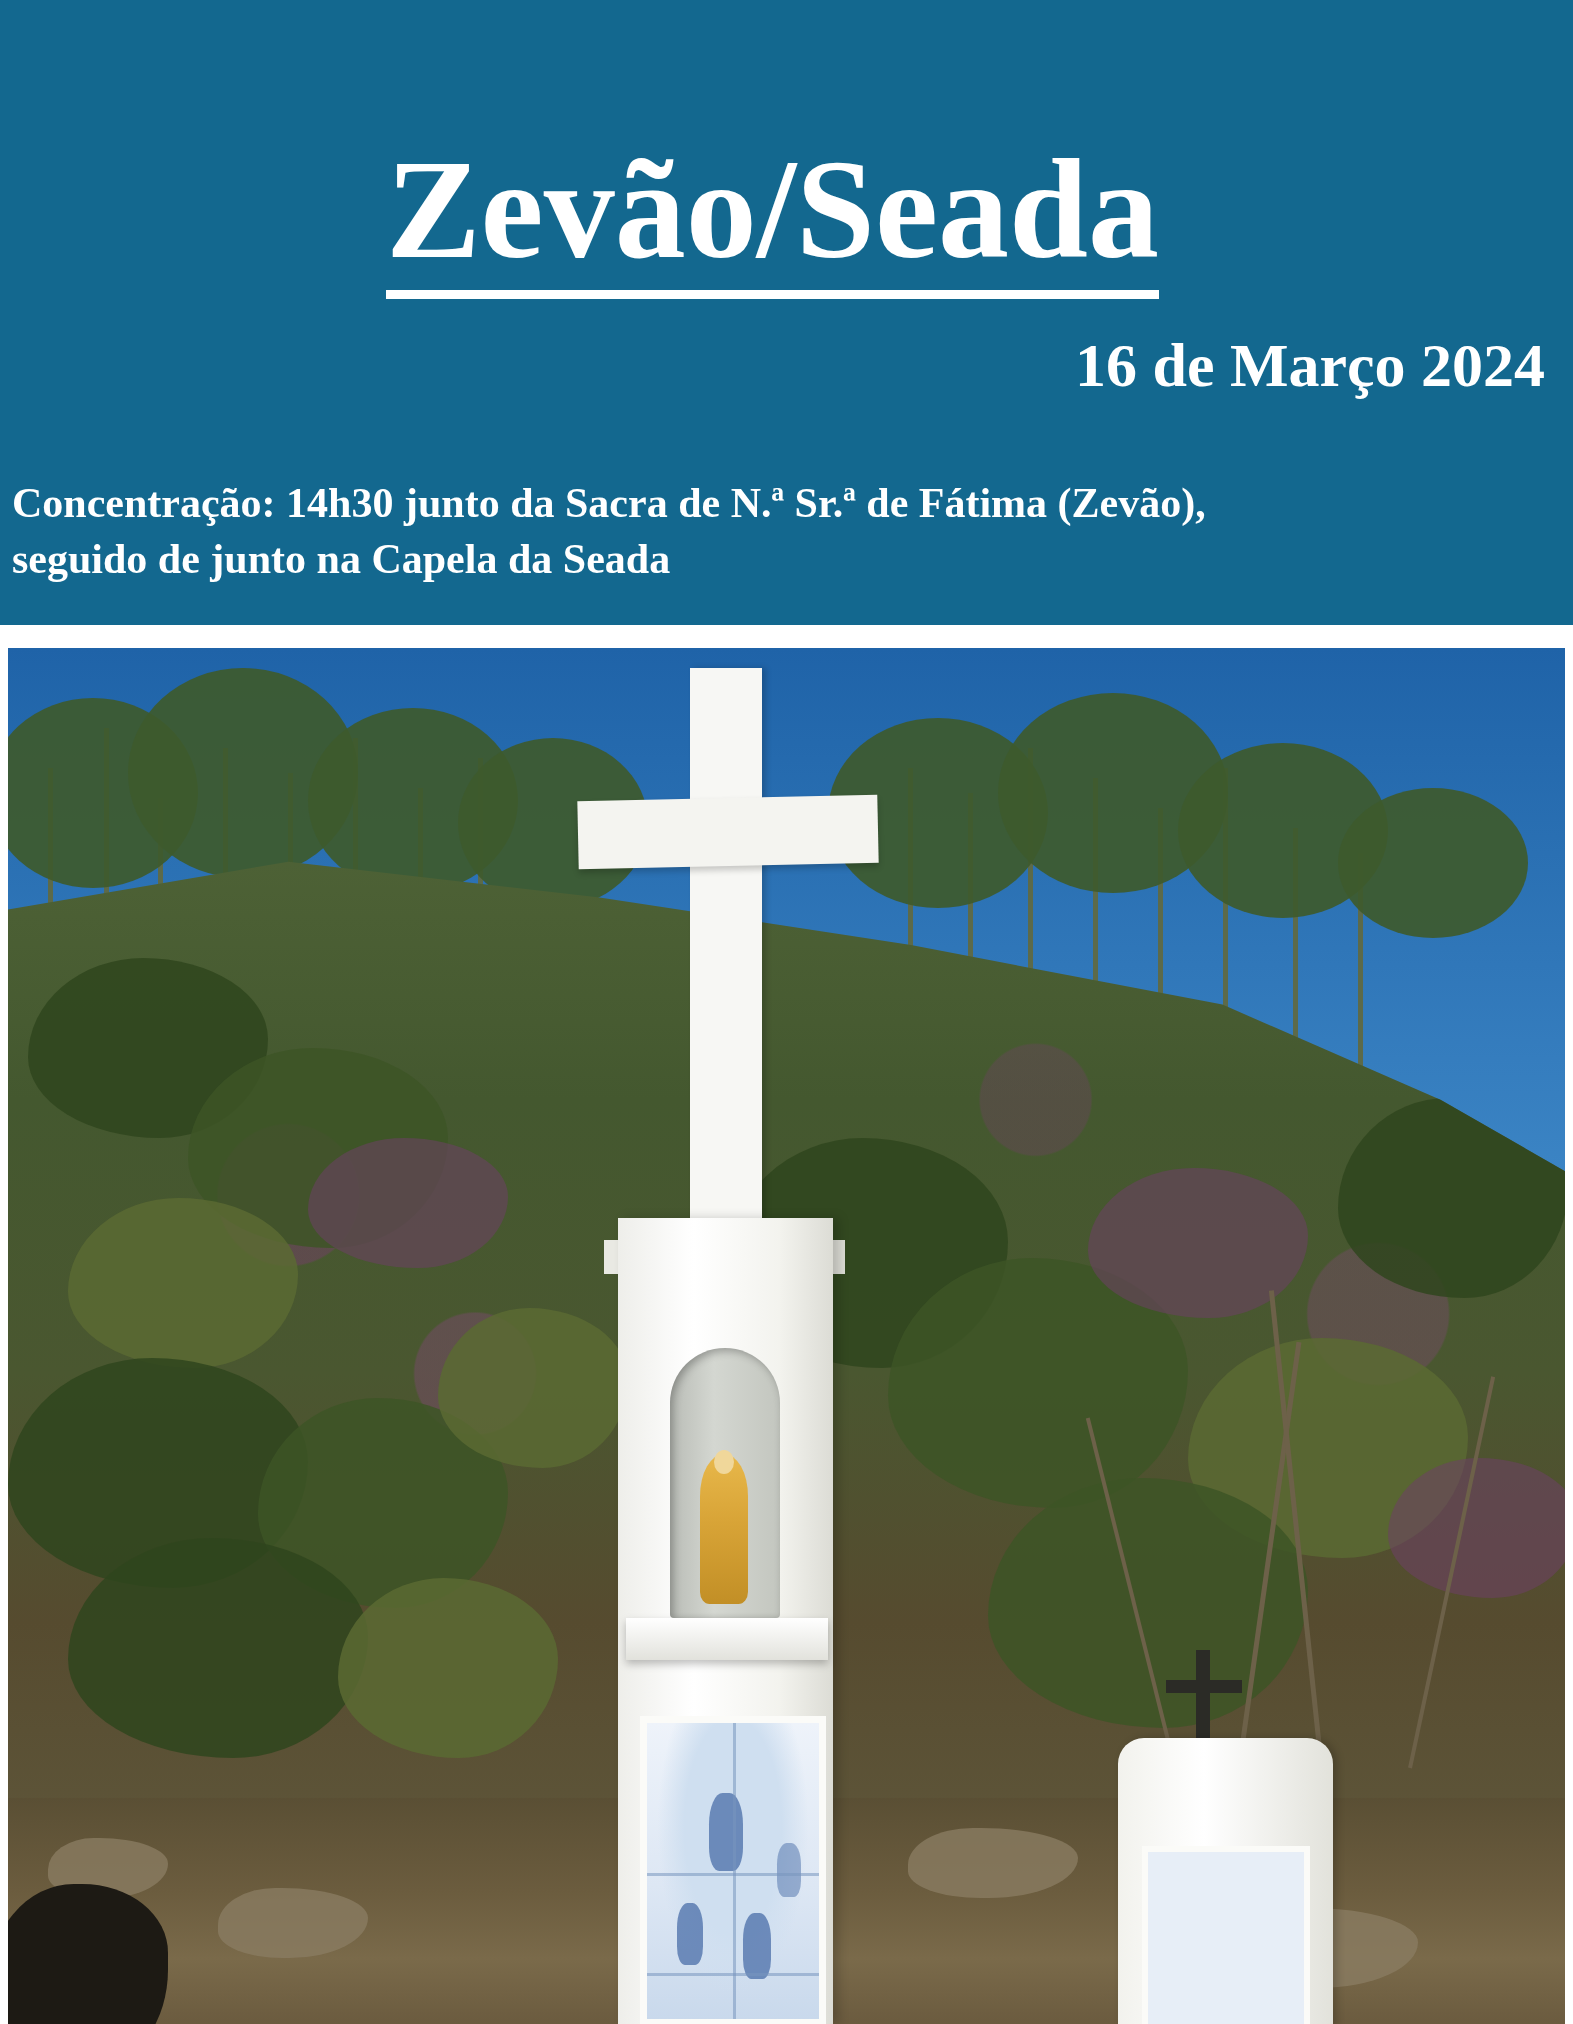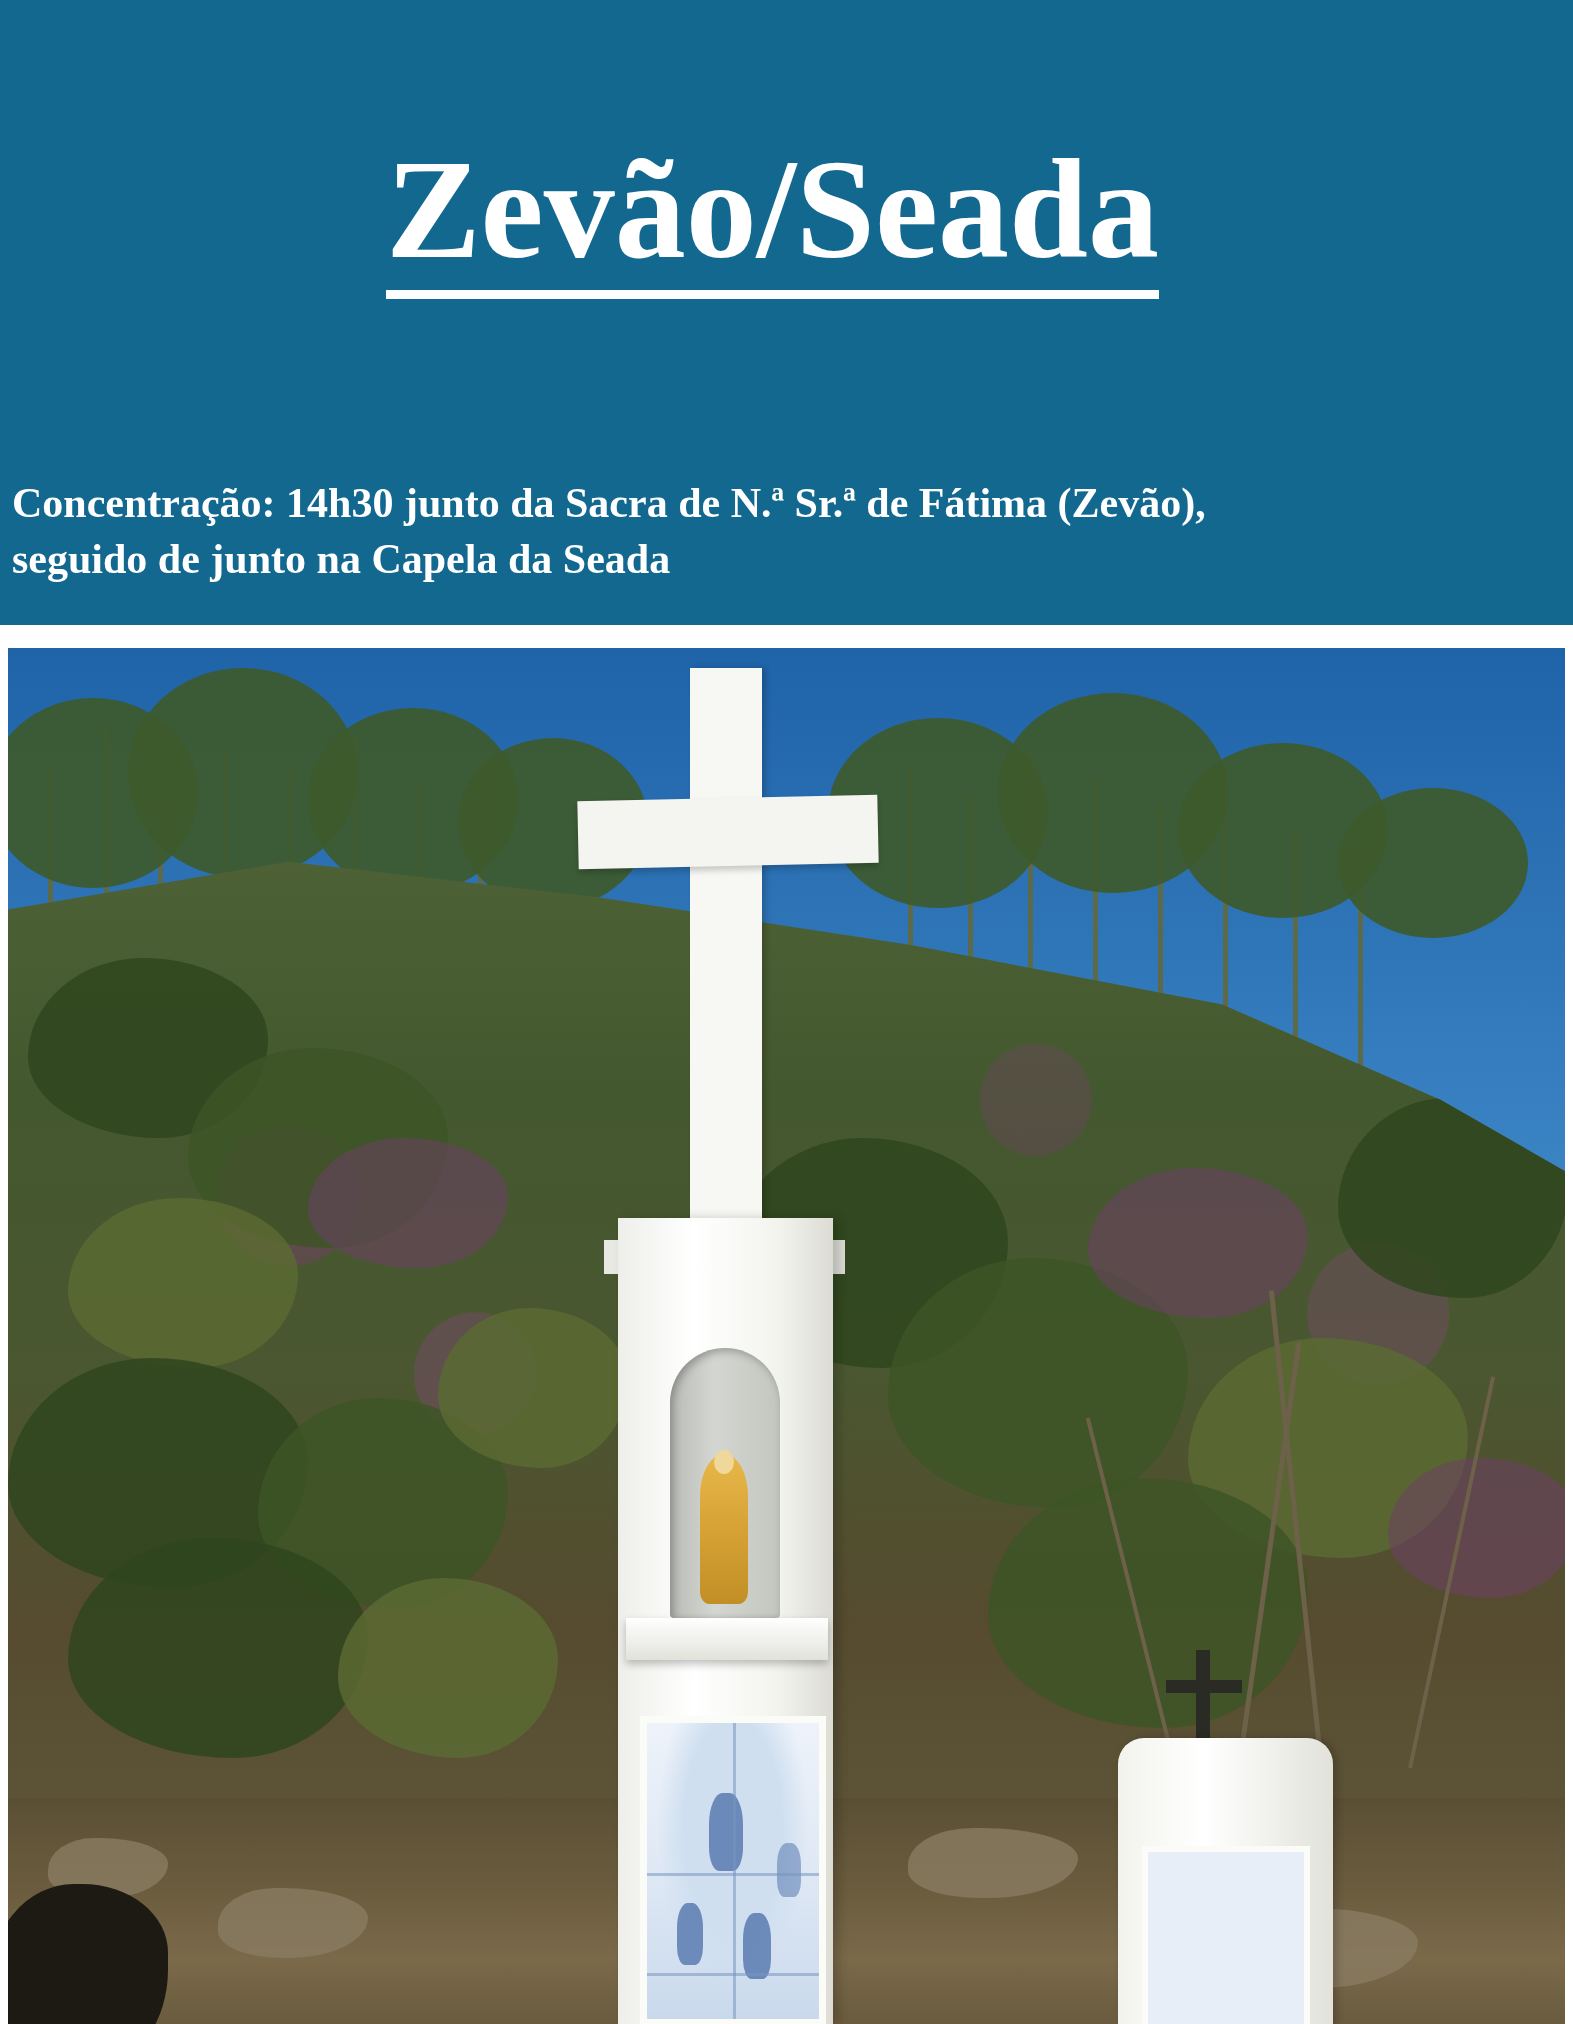--- a/index.html
+++ b/index.html
@@ -371,20 +371,21 @@
 <body>
 
 <div class="poster">
 
   <div class="header">
 
     <div class="title-main">
       <span class="underlined">Zevão/Seada</span>
     </div>
 
+    <div class="title-date">16 de Março 2024</div>
 
     <div class="subtitle">
       <span class="line">Concentração: 14h30 junto da Sacra de N.ª Sr.ª de Fátima (Zevão),</span>
       <span class="line">seguido de junto na Capela da Seada</span>
     </div>
   </div>
 
   <div class="gap"></div>
 
   <div class="photo">

